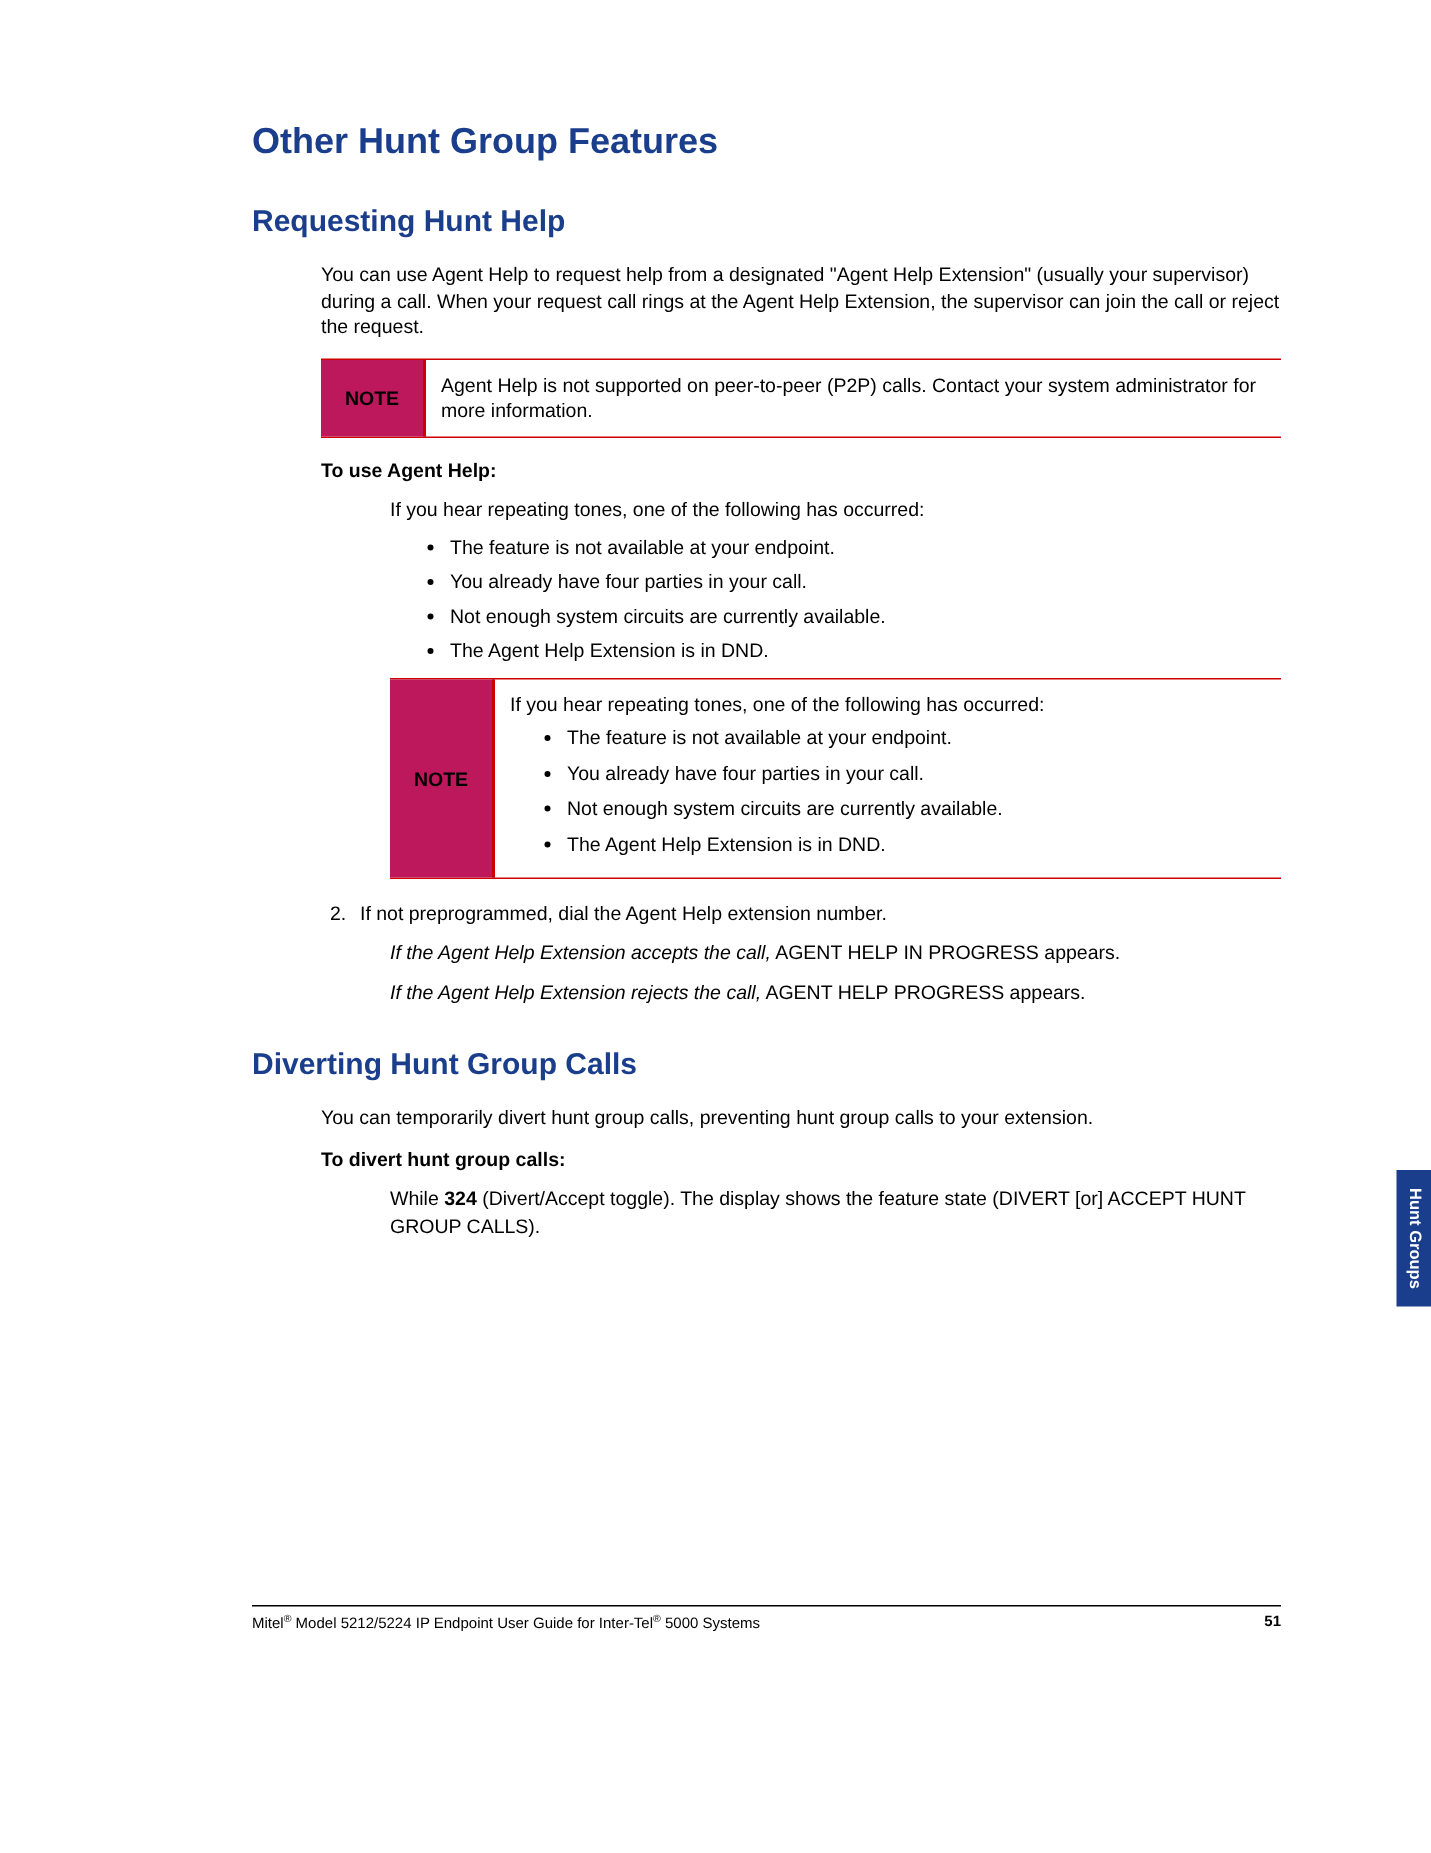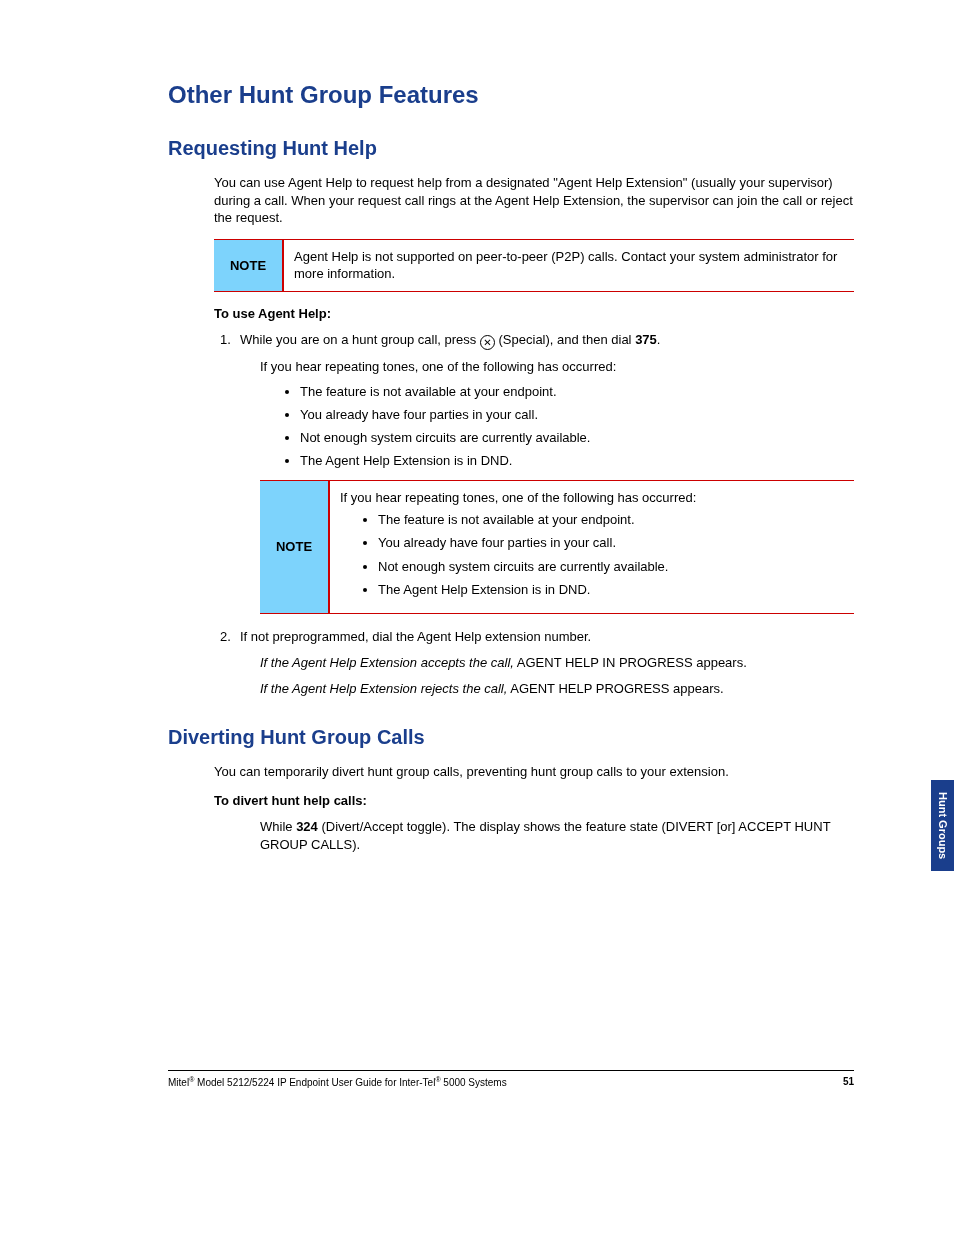--- a/index.html
+++ b/index.html
@@ -37,21 +37,21 @@
   }
   .note-box {
     margin-left: 46px;
     border-top: 1px solid #c00;
     border-bottom: 1px solid #c00;
     display: flex;
     align-items: stretch;
     margin-bottom: 14px;
   }
   .note-label {
-    background: #7dd3fc;
+    background: #be185d;
     font-size: 13px;
     font-weight: bold;
     padding: 12px 10px;
     display: flex;
     align-items: center;
     border-right: 2px solid #c00;
     min-width: 48px;
     justify-content: center;
   }
   .note-body {
@@ -157,23 +157,20 @@
   <h2>Requesting Hunt Help</h2>
   <p class="body-text">You can use Agent Help to request help from a designated "Agent Help Extension" (usually your supervisor) during a call. When your request call rings at the Agent Help Extension, the supervisor can join the call or reject the request.</p>
 
   <div class="note-box">
     <div class="note-label">NOTE</div>
     <div class="note-body">Agent Help is not supported on peer-to-peer (P2P) calls. Contact your system administrator for more information.</div>
   </div>
 
   <p class="sub-heading">To use Agent Help:</p>
 
-  <p class="num-item">
-    <span class="num-marker">1.</span><span>While you are on a hunt group call, press </span><span class="special-icon">✕</span><span> (Special), and then dial </span><span class="bold">375</span><span>.</span>
-  </p>
   <p class="sub-p">If you hear repeating tones, one of the following has occurred:</p>
 
   <ul class="bullets">
     <li>The feature is not available at your endpoint.</li>
     <li>You already have four parties in your call.</li>
     <li>Not enough system circuits are currently available.</li>
     <li>The Agent Help Extension is in DND.</li>
   </ul>
 
   <div class="note-box indent">
@@ -194,21 +191,21 @@
   </p>
   <p class="sub-p">
     <span class="italic">If the Agent Help Extension accepts the call,</span><span> AGENT HELP IN PROGRESS appears.</span>
   </p>
   <p class="sub-p">
     <span class="italic">If the Agent Help Extension rejects the call,</span><span> AGENT HELP PROGRESS appears.</span>
   </p>
 
   <h2>Diverting Hunt Group Calls</h2>
   <p class="body-text">You can temporarily divert hunt group calls, preventing hunt group calls to your extension.</p>
-  <p class="sub-heading">To divert hunt help calls:</p>
+  <p class="sub-heading">To divert hunt group calls:</p>
   <p class="sub-p">
     <span>While </span><span class="bold">324</span><span> (Divert/Accept toggle). The display shows the feature state (DIVERT [or] ACCEPT HUNT GROUP CALLS).</span>
   </p>
 </div>
 
 <div class="tab-badge">Hunt
 Groups</div>
 
 <div class="footer-line"></div>
 <div class="footer">

